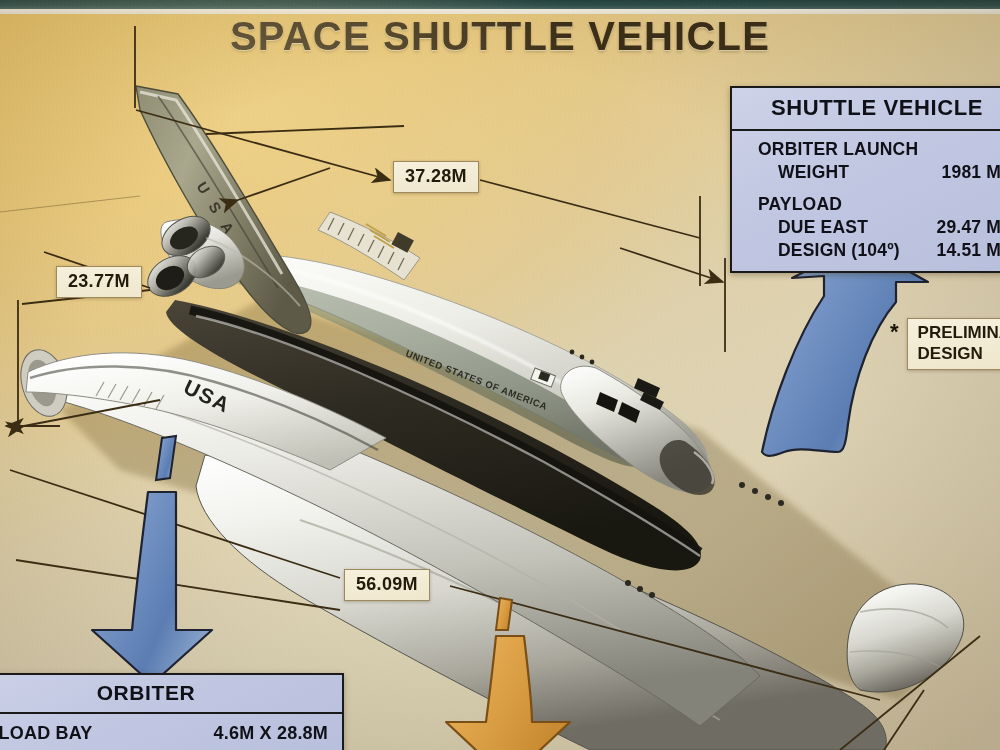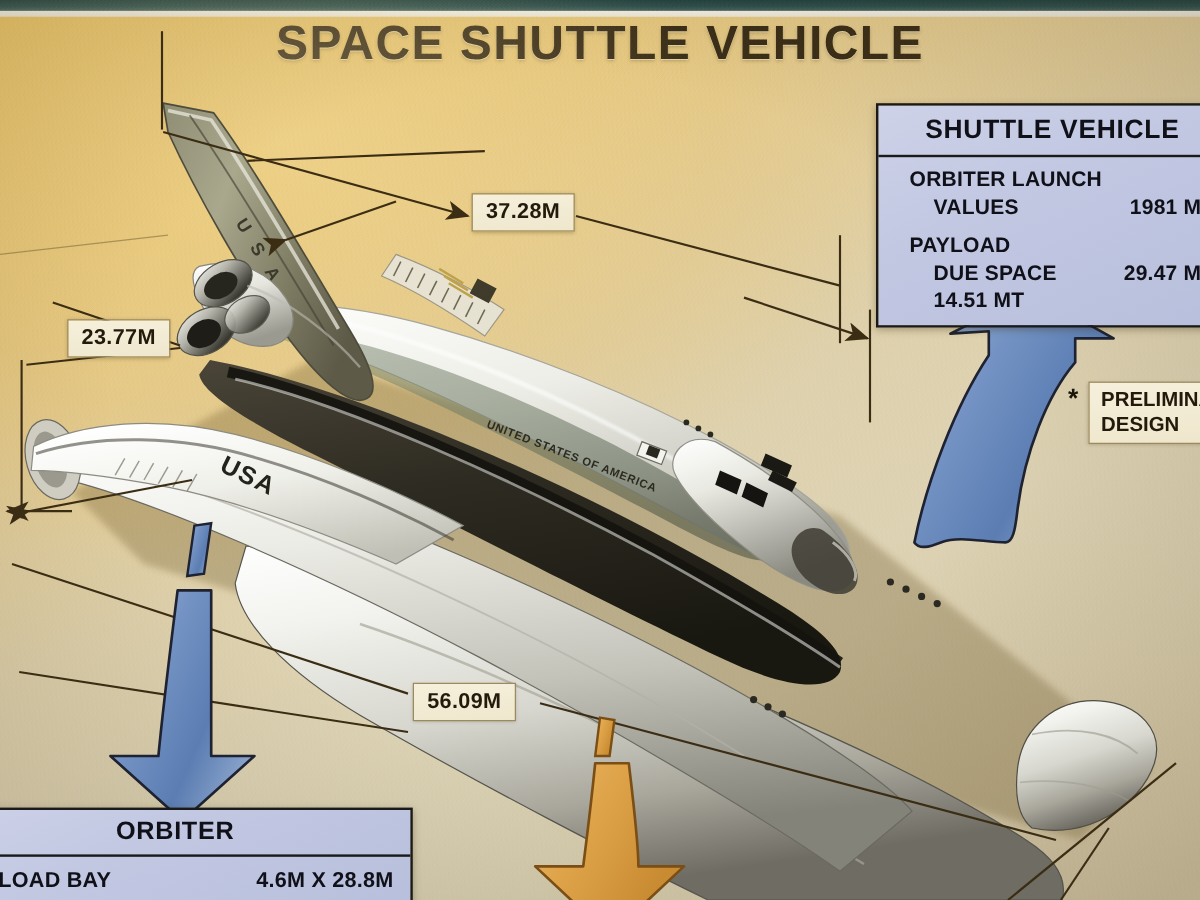--- a/index.html
+++ b/index.html
@@ -536,33 +536,34 @@
   <div class="title">SPACE SHUTTLE VEHICLE</div>
 
   <div class="panel" id="shuttle-panel">
     <div class="phead">SHUTTLE VEHICLE</div>
     <div class="pbody">
       <div class="row">
         <span class="lbl">ORBITER LAUNCH</span>
         <span class="val"></span>
       </div>
       <div class="row indent1">
-        <span class="lbl">VALUES</span>
+        <span class="lbl">WEIGHT</span>
         <span class="val">1981 MT</span>
       </div>
       <div class="gap"></div>
       <div class="row">
         <span class="lbl">PAYLOAD</span>
         <span class="val"></span>
       </div>
       <div class="row indent1">
-        <span class="lbl">DUE SPACE</span>
+        <span class="lbl">DUE EAST</span>
         <span class="val">29.47 MT</span>
       </div>
       <div class="row indent1">
+        <span class="lbl">DESIGN (104º)</span>
         <span class="val">14.51 MT</span>
       </div>
     </div>
   </div>
 
   <div class="panel" id="orbiter-panel">
     <div class="phead">ORBITER</div>
     <div class="pbody">
       <div class="row">
         <span class="lbl">PAYLOAD BAY</span>

